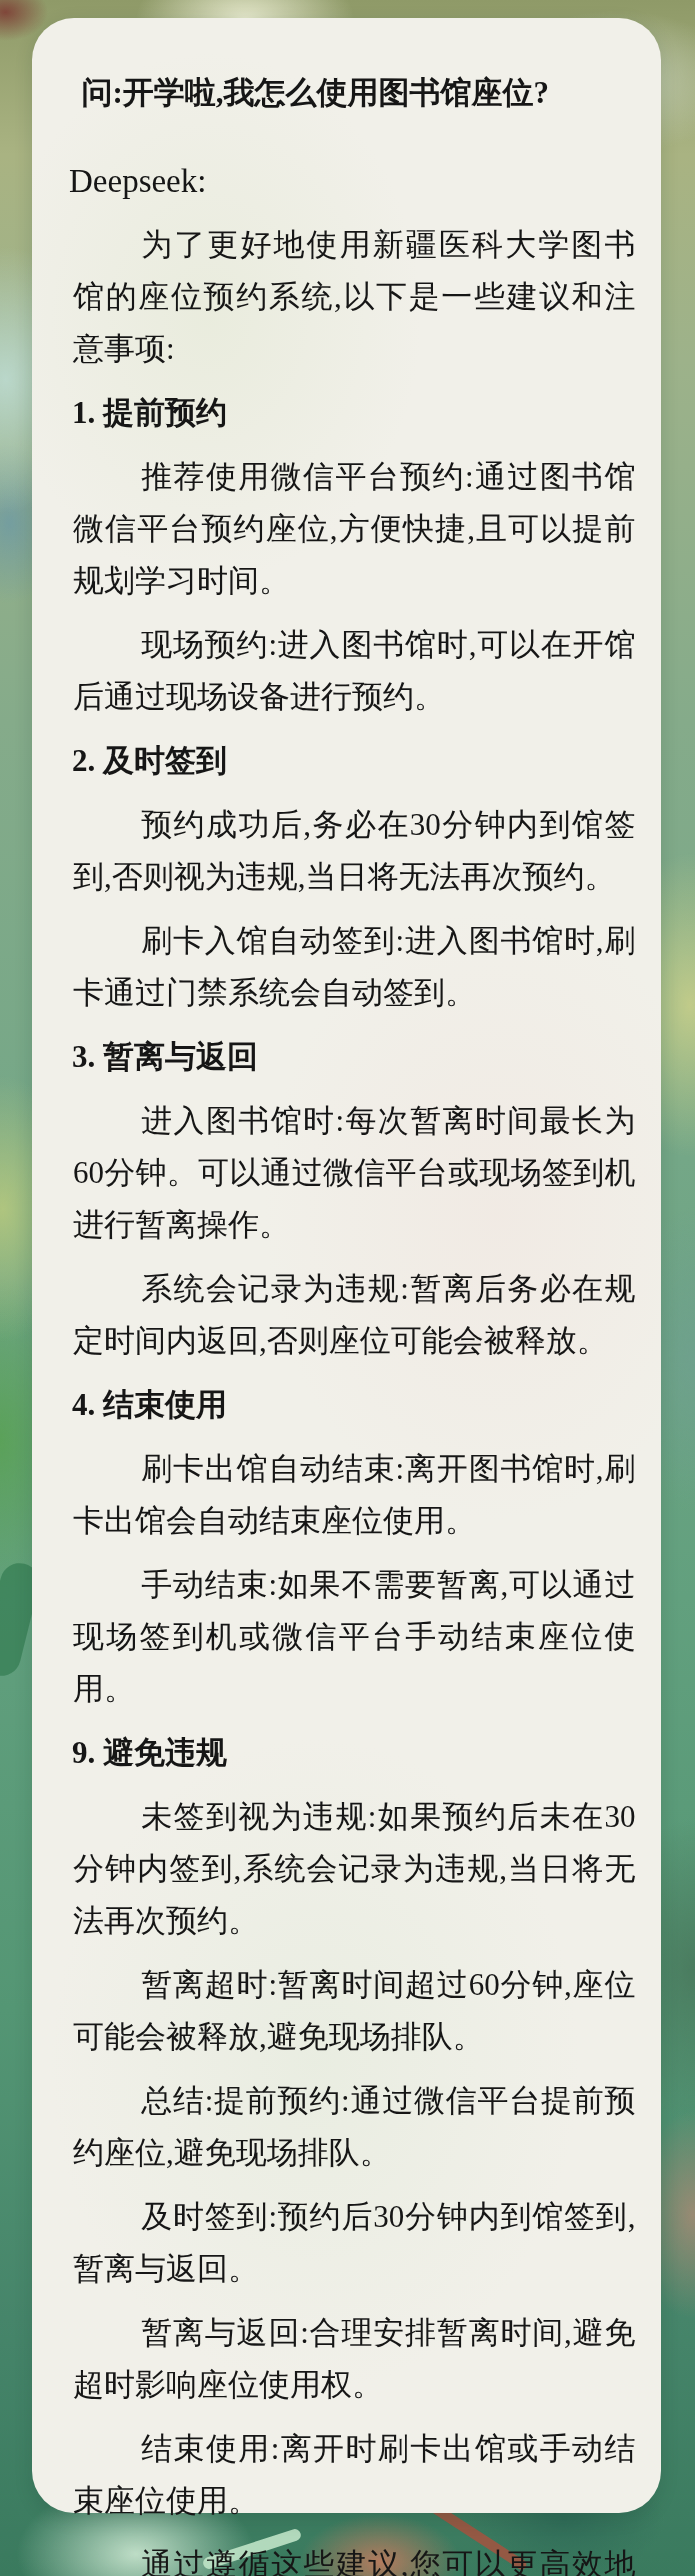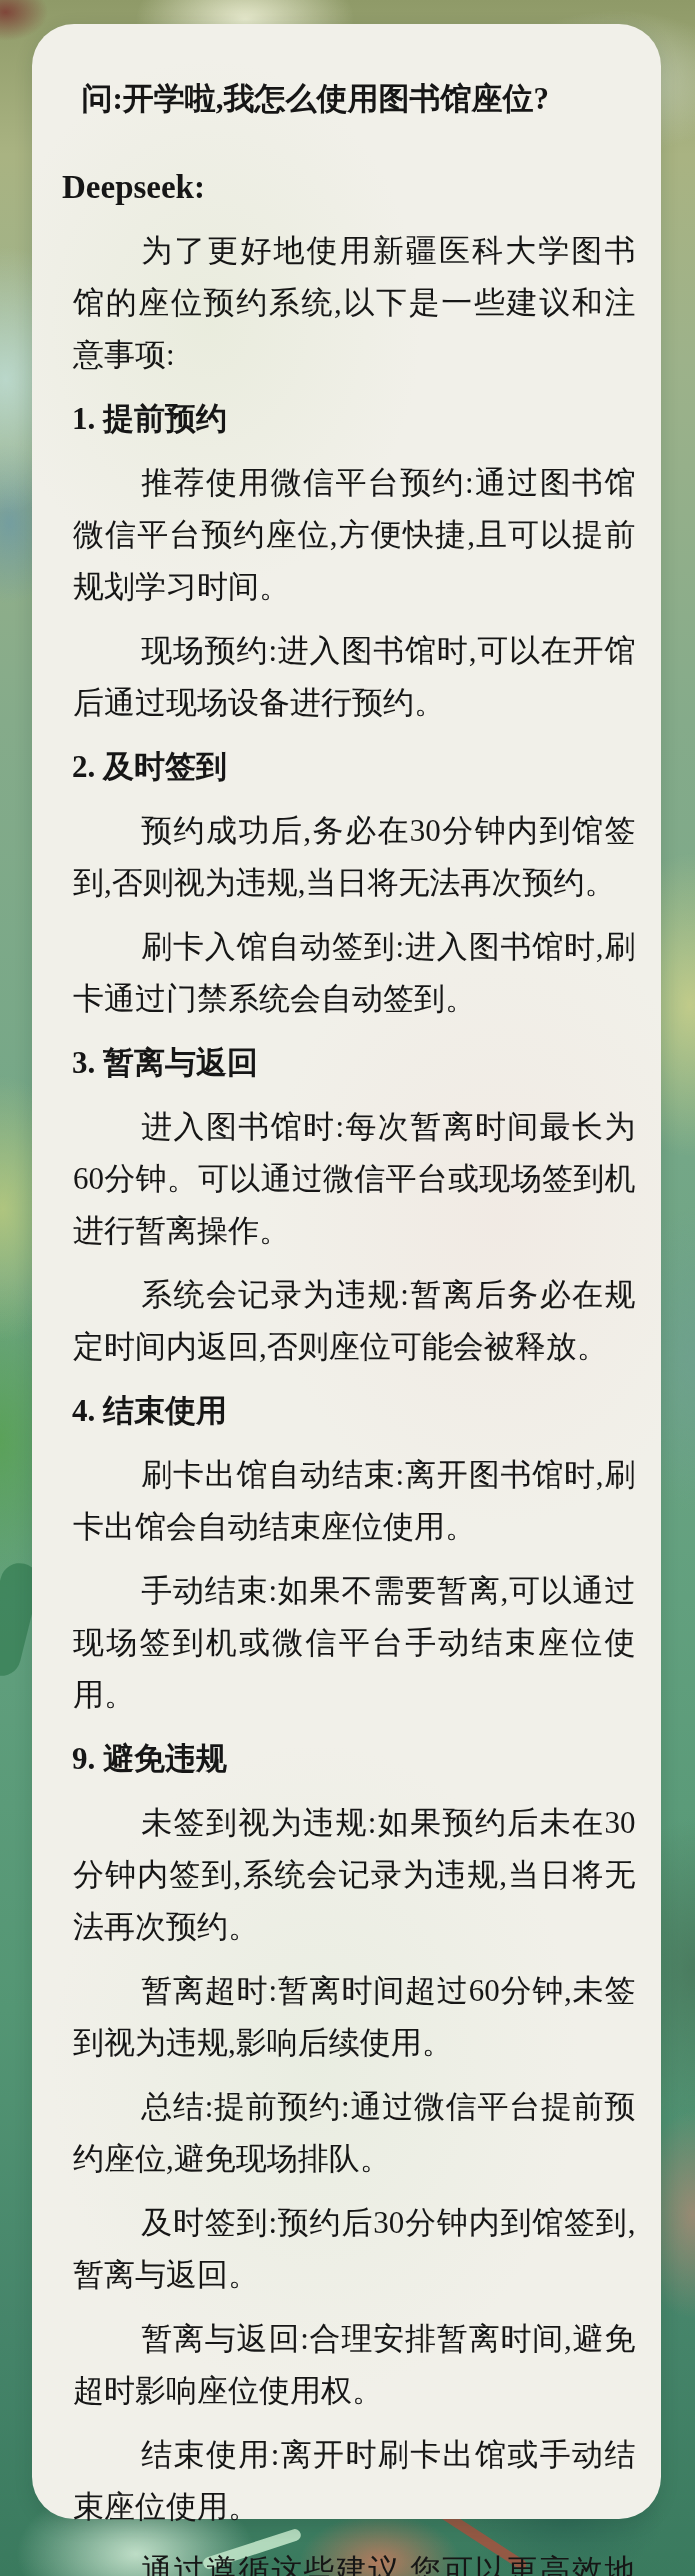--- a/index.html
+++ b/index.html
@@ -33,21 +33,21 @@
   .paint-stroke { position: absolute; pointer-events: none; }
   .stroke-red   { left: 420px; top: 2531px; width: 115px; height: 9.5px; border-radius: 5.4px;
                   background: #a4543f; opacity: .85; transform: rotate(33deg); }
   .stroke-mint  { left: 201px; top: 2543px; width: 102px; height: 12.2px; border-radius: 6.8px;
                   background: #bfe3c6; opacity: .9; transform: rotate(-18deg); }
   .stroke-leaf  { left: -9.5px; top: 1562px; width: 39px; height: 115px; border-radius: 20.4px;
                   background: #2f7a4e; opacity: .65; transform: rotate(14deg); }
 
   .card {
     position: absolute;
-    left: 32px; top: 24px;
+    left: 32px; top: 18px;
     width: 629px; height: 2495px;
     border-radius: 42px;
     box-sizing: border-box;
     padding: 49px 13.6px 0 29px;
     color: #161616;
     background-color: #f1f0e9;
     background-image:
       radial-gradient(285px 353px at 28% 12%, rgba(222,230,204,.40), rgba(222,230,204,0) 75%),
       radial-gradient(312px 408px at 74% 48%, rgba(240,221,216,.30), rgba(240,221,216,0) 75%),
       radial-gradient(353px 435px at 45% 82%, rgba(219,232,211,.35), rgba(219,232,211,0) 75%);
@@ -57,23 +57,23 @@
   .question-title {
     font-size: 31px;
     font-weight: 700;
     line-height: 52px;
     padding-left: 20.4px;
     margin: 0 0 36px 0;
   }
 
   .answerer {
     font-size: 33px;
-    font-weight: 700;
+    font-weight: 400;
     line-height: 52px;
-    margin: 1px;
+    margin: 8px;
   }
 
   .content {
     font-size: 31px;
     line-height: 52px;
     text-align: justify;
     text-align-last: left;
   }
   .content .para    { margin: 12px; text-indent: 2.2em; }
   .content .heading { margin: 11px; text-indent: 0; font-weight: 700; }
@@ -100,21 +100,21 @@
     <p class="para">预约成功后,务必在30分钟内到馆签到,否则视为违规,当日将无法再次预约。</p>
     <p class="para">刷卡入馆自动签到:进入图书馆时,刷卡通过门禁系统会自动签到。</p>
     <p class="heading">3. 暂离与返回</p>
     <p class="para">进入图书馆时:每次暂离时间最长为60分钟。可以通过微信平台或现场签到机进行暂离操作。</p>
     <p class="para">系统会记录为违规:暂离后务必在规定时间内返回,否则座位可能会被释放。</p>
     <p class="heading">4. 结束使用</p>
     <p class="para">刷卡出馆自动结束:离开图书馆时,刷卡出馆会自动结束座位使用。</p>
     <p class="para">手动结束:如果不需要暂离,可以通过现场签到机或微信平台手动结束座位使用。</p>
     <p class="heading">9. 避免违规</p>
     <p class="para">未签到视为违规:如果预约后未在30分钟内签到,系统会记录为违规,当日将无法再次预约。</p>
-    <p class="para">暂离超时:暂离时间超过60分钟,未签到视为违规,影响后续使用。</p>
+    <p class="para">暂离超时:暂离时间超过60分钟,座位可能会被释放,避免现场排队。</p>
     <p class="para">总结:提前预约:通过微信平台提前预约座位,避免现场排队。</p>
     <p class="para">及时签到:预约后30分钟内到馆签到,暂离与返回。</p>
     <p class="para">暂离与返回:合理安排暂离时间,避免超时影响座位使用权。</p>
     <p class="para">结束使用:离开时刷卡出馆或手动结束座位使用。</p>
     <p class="para">通过遵循这些建议,您可以更高效地使用图书馆的座位资源,避免不必要的违规和座位丢失。</p>
   </div>
 
 </div>
 
 

